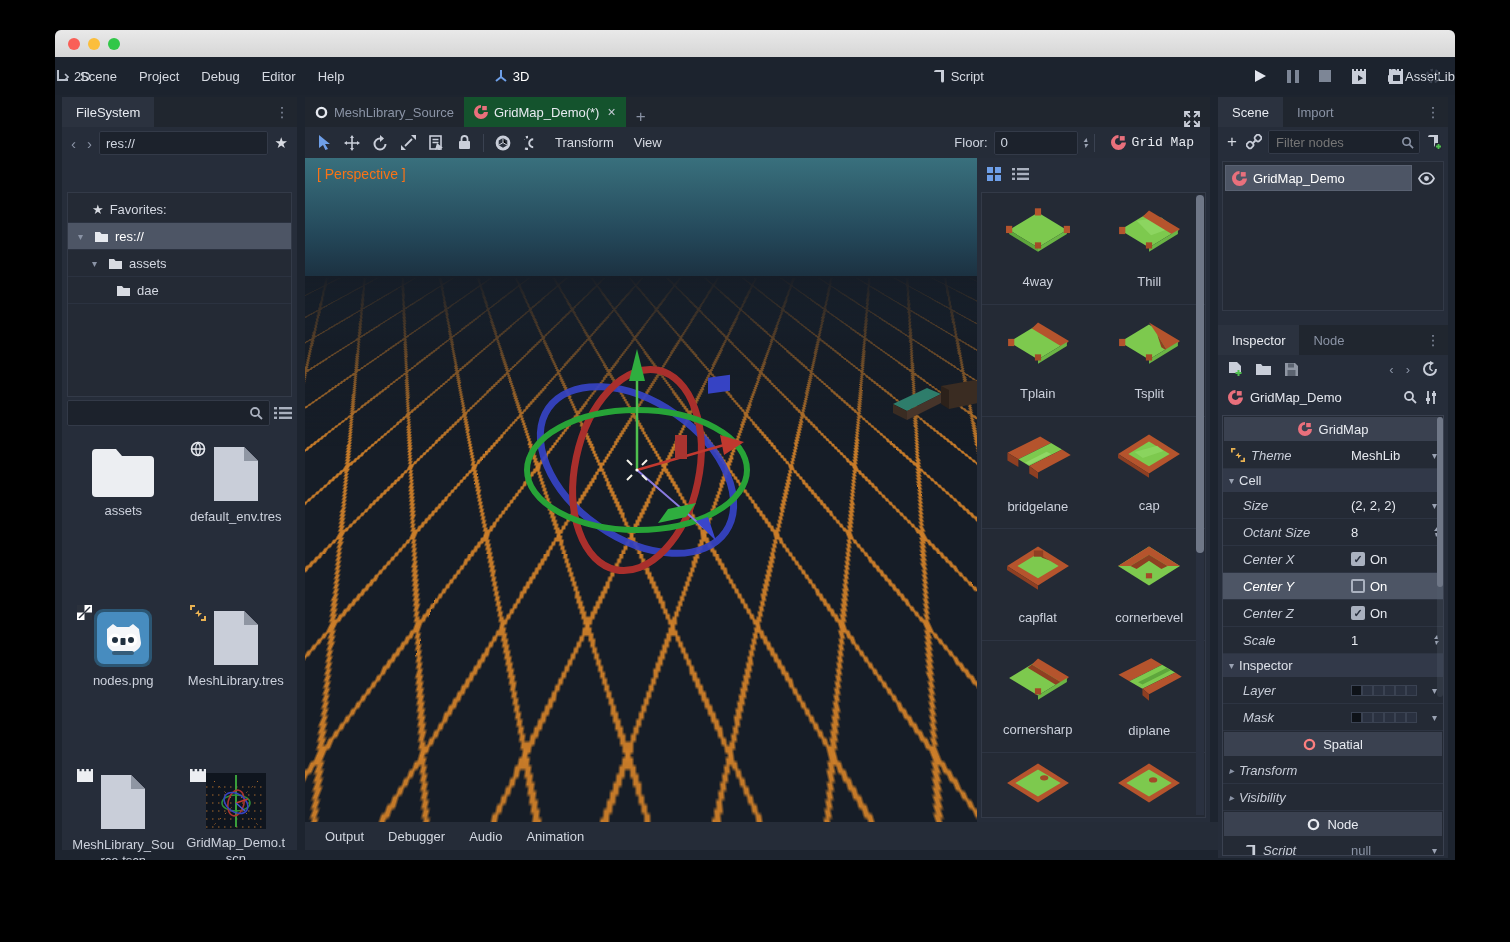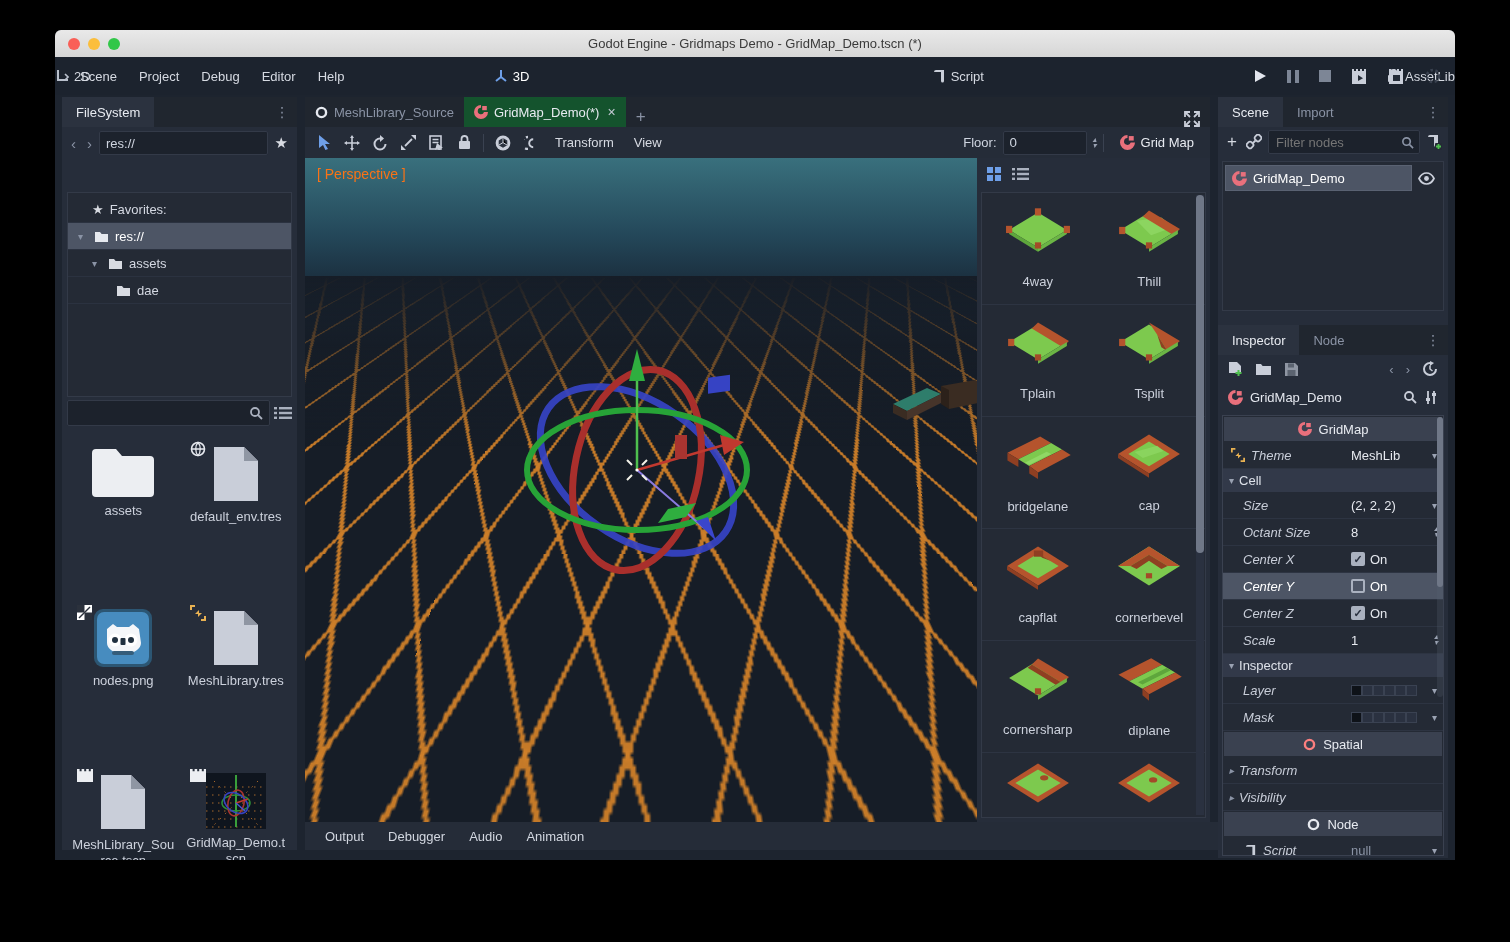--- a/index.html
+++ b/index.html
@@ -49,21 +49,21 @@
   .stab .x{color:#c4c9d4;font-size:14px;margin-left:2px;}
   #tab-plus{color:#8a93a5;font-size:17px;padding:0 10px;}
   #tab-expand{margin-left:auto;padding:0 10px;}
   #vp-toolbar{display:flex;align-items:center;height:31px;background:#252c38;gap:2px;padding:0 6px;}
   .tbtn{width:26px;height:24px;display:flex;align-items:center;justify-content:center;border-radius:2px;}
   .tsep{width:1px;height:18px;background:#3a4251;margin:0 4px;}
   .tmenu{padding:0 9px;color:#d6dae2;}
   #floor-box{margin-left:auto;display:flex;align-items:center;gap:6px;}
   #floor-input{width:70px;background:#1c222c;border:1px solid #333a48;color:#cfd5e0;height:22px;padding:0 6px;border-radius:2px;outline:none;}
   .spin{display:flex;flex-direction:column;line-height:6px;font-size:8px;color:#9aa2b2;}
-  #gridmap-menu{display:flex;align-items:center;gap:6px;padding:0 10px;color:#e8ebf1;}
+  #gridmap-menu{display:flex;align-items:center;gap:6px;padding:0 10px;color:#e8ebf1;font-family:Liberation Mono, monospace;}
   
   #vp-wrap{position:absolute;left:0;top:61px;width:905px;height:664px;display:flex;}
   #viewport{position:relative;width:672px;height:664px;background:#161d27;overflow:hidden;}
   #sky{position:absolute;left:0;top:0;width:100%;height:190px;background:linear-gradient(#39707d,#24485a 40%,#182736 72%,#161d27 100%);}
   #ground{position:absolute;left:-40%;top:120px;width:180%;height:1500px;
     background-image:repeating-linear-gradient(64deg,rgba(205,126,40,.95) 0 2px,transparent 2px 34px),
                      repeating-linear-gradient(116deg,rgba(205,126,40,.95) 0 2px,transparent 2px 34px);
     transform:perspective(430px) rotateX(57deg);transform-origin:50% 0;}
   #horizon-fade{position:absolute;left:0;top:118px;width:100%;height:170px;background:linear-gradient(#161d27 0,rgba(22,29,39,.75) 45px,rgba(22,29,39,0) 100%);}
   #vp-label{position:absolute;left:12px;top:8px;color:#f97316;font-size:14px;}
@@ -116,21 +116,20 @@
 </style>
 </head>
 <body>
 
 <div id="window">
 
   <div id="titlebar">
     <span class="tl red"></span>
     <span class="tl yellow"></span>
     <span class="tl green"></span>
-    <div id="win-title">Godot Engine - Gridmaps Demo - GridMap_Demo.tscn (*)</div>
   </div>
 
   <div id="menubar">
     <span class="menu-item" style="margin-left:14px">Scene</span>
     <span class="menu-item">Project</span>
     <span class="menu-item">Debug</span>
     <span class="menu-item">Editor</span>
     <span class="menu-item">Help</span>
 
     <div id="menu-center">

